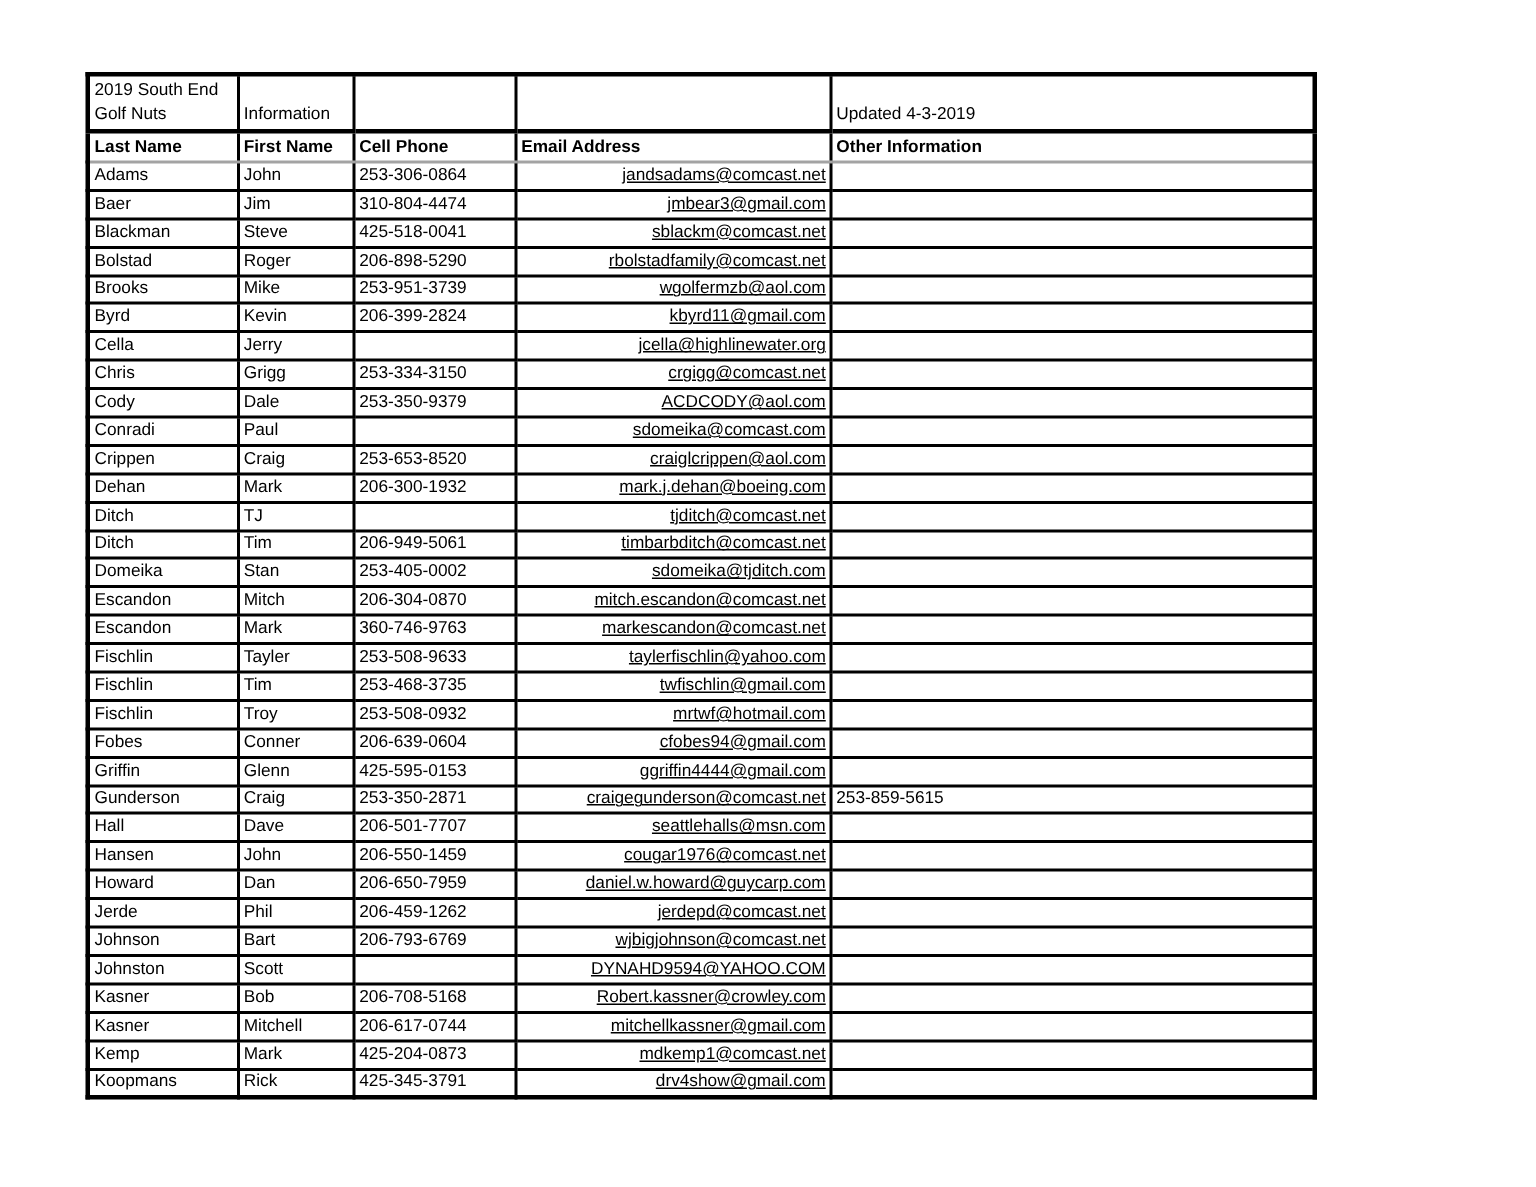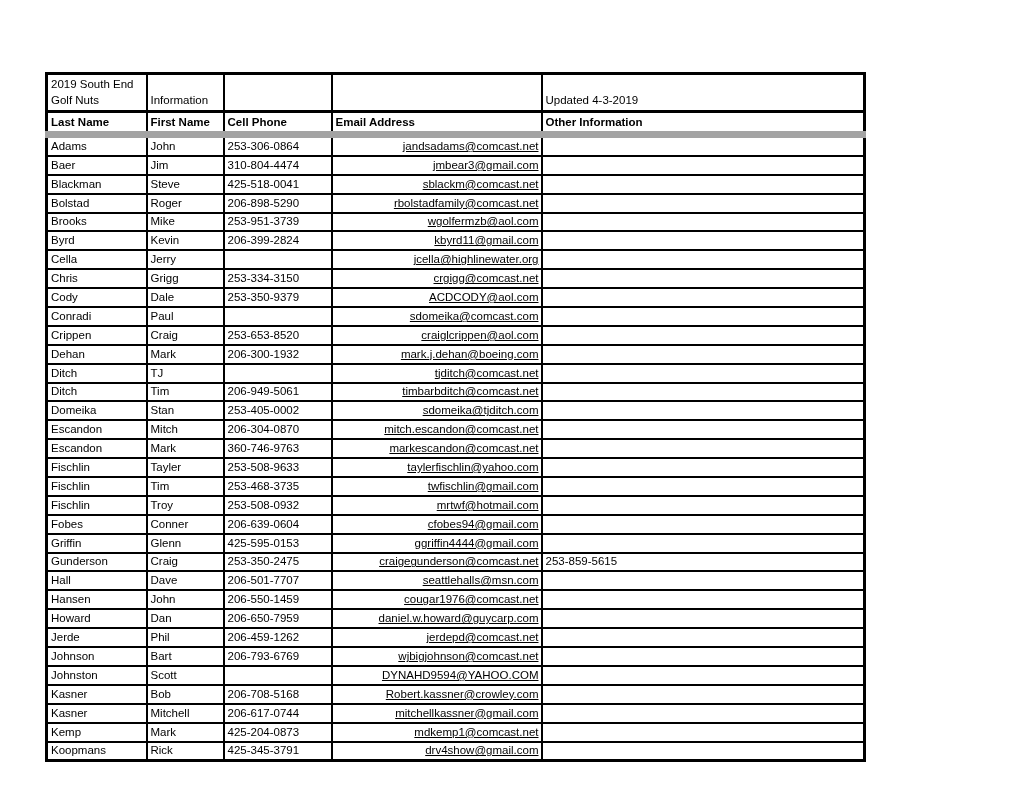--- a/index.html
+++ b/index.html
@@ -10,27 +10,26 @@
     width: 1024px;
     height: 791px;
     background: #ffffff;
     font-family: "Liberation Sans", sans-serif;
     color: #000000;
     position: relative;
     overflow: hidden;
   }
   .sheet-table {
     position: absolute;
-    left: 45px;
+    left: 57px;
     top: 48px;
     width: 818px;
     border-collapse: collapse;
     table-layout: fixed;
     border: 3px solid #000;
-    margin-top: 24px;
   }
   .sheet-table td, .sheet-table th {
     border: 2px solid #000;
     font-size: 11.5px;
     line-height: 14px;
     text-align: left;
     vertical-align: bottom;
     padding: 0 2px 2px 3px;
     overflow: hidden;
     white-space: nowrap;
@@ -41,21 +40,21 @@
     height: 33px;
     border-bottom: 3px solid #000;
     line-height: 16px;
   }
   tr.info-row td.wrap {
     white-space: normal;
   }
   tr.header-row th {
     height: 16px;
     font-weight: bold;
-    border-bottom: 7px solid #a3a3a3;
+    border-bottom: 2px solid #a3a3a3;
   }
   tr.data-row td {
     height: 14.9px;
   }
   td.email {
     text-decoration: underline;
     text-align: right;
   }
 </style>
 </head>
@@ -236,21 +235,21 @@
       <tr class="data-row">
     <td>Griffin</td>
     <td>Glenn</td>
     <td>425-595-0153</td>
     <td class="email">ggriffin4444@gmail.com</td>
     <td></td>
   </tr>
       <tr class="data-row">
     <td>Gunderson</td>
     <td>Craig</td>
-    <td>253-350-2475</td>
+    <td>253-350-2871</td>
     <td class="email">craigegunderson@comcast.net</td>
     <td>253-859-5615</td>
   </tr>
       <tr class="data-row">
     <td>Hall</td>
     <td>Dave</td>
     <td>206-501-7707</td>
     <td class="email">seattlehalls@msn.com</td>
     <td></td>
   </tr>

